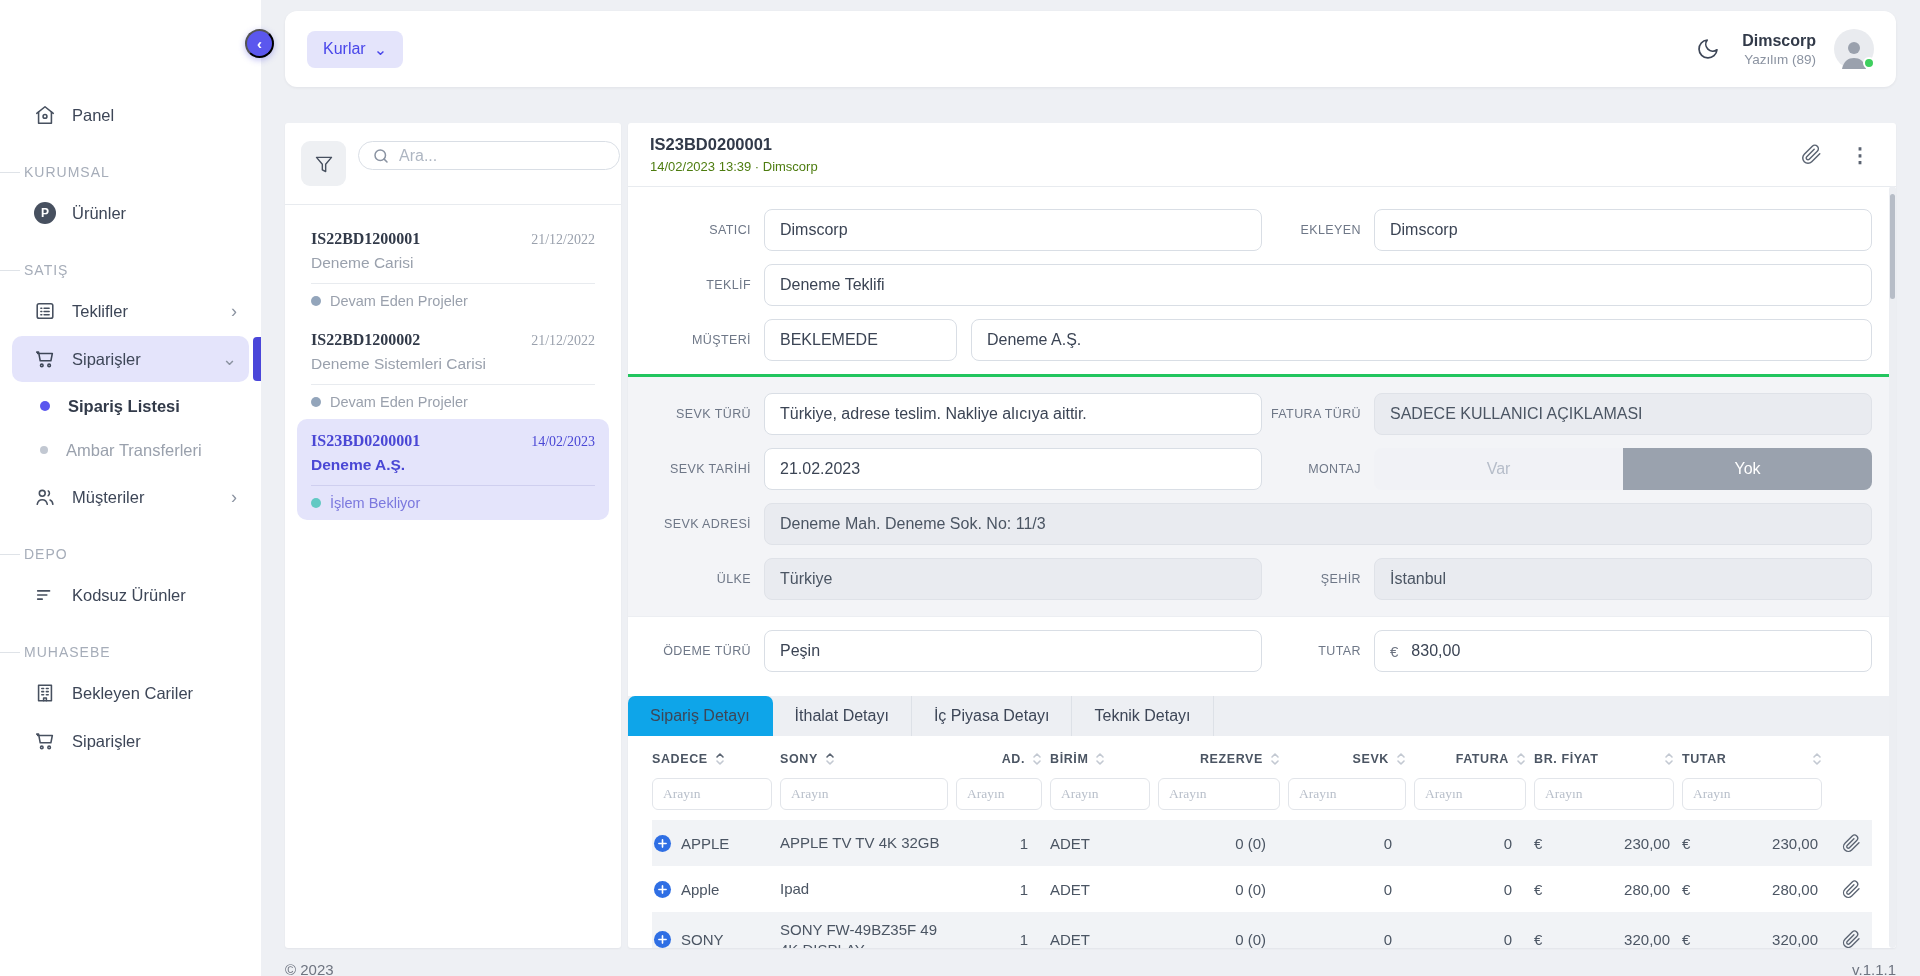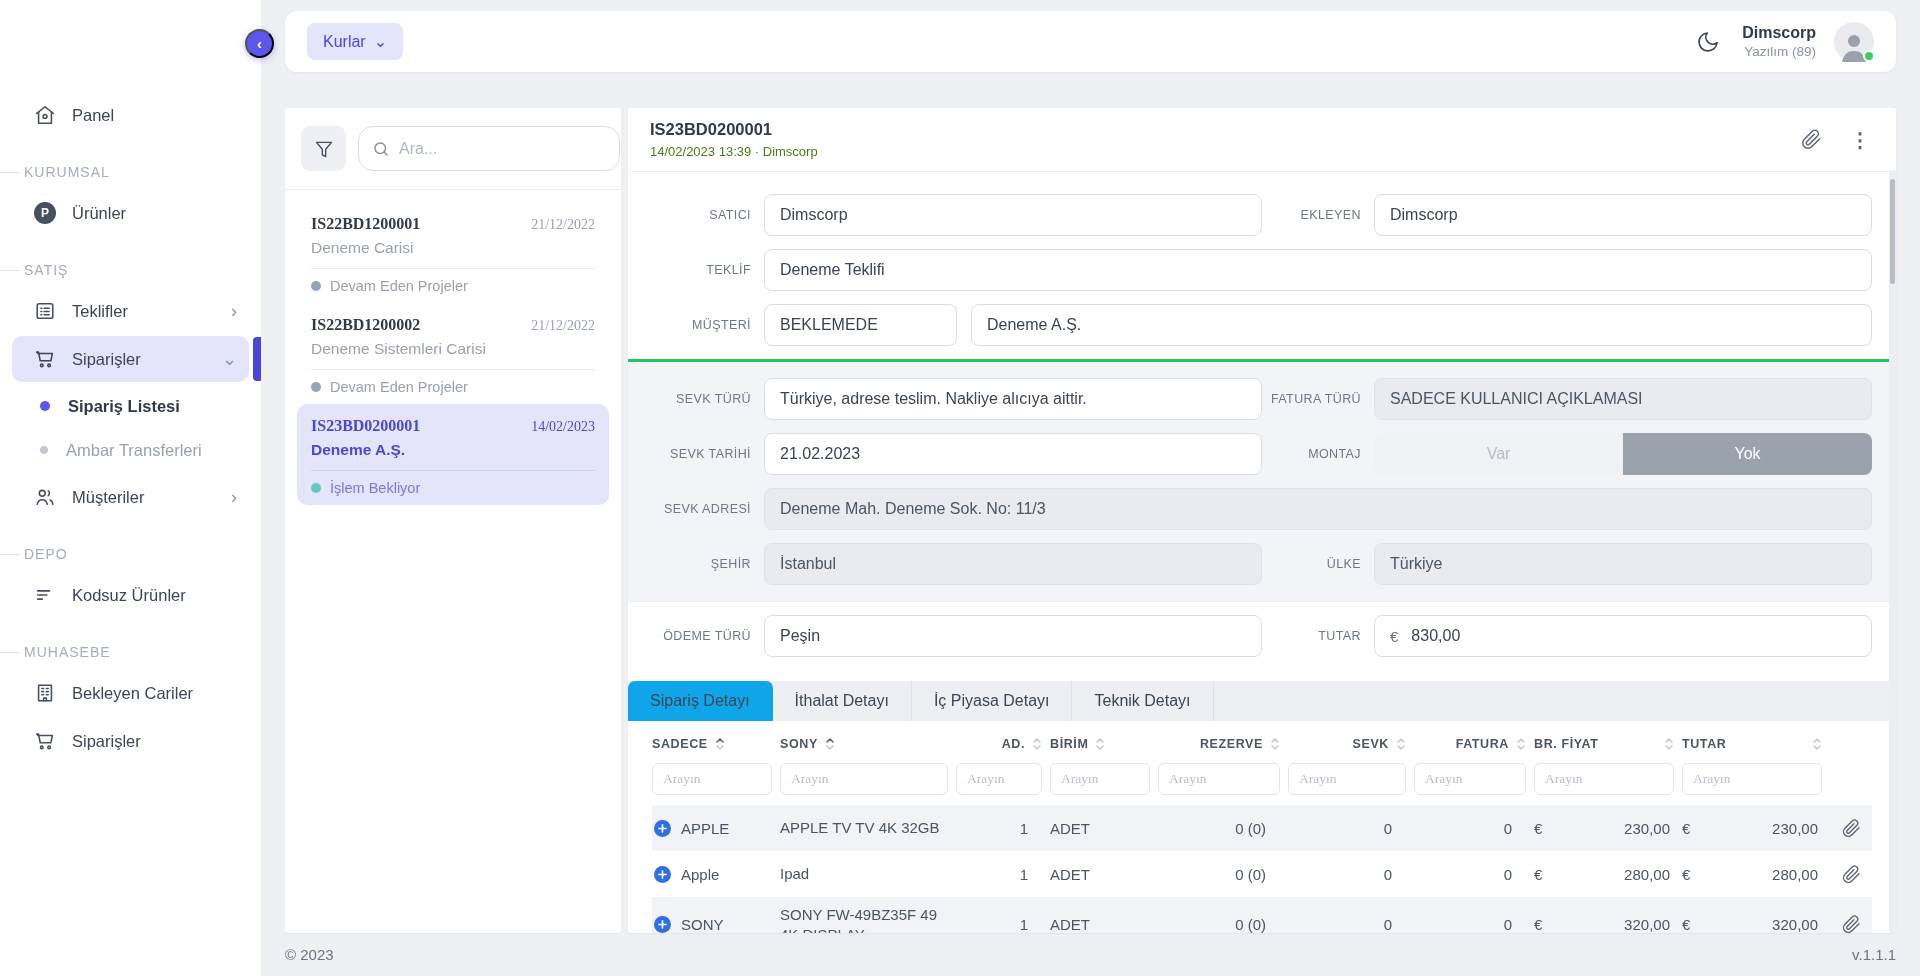--- a/index.html
+++ b/index.html
@@ -32,21 +32,21 @@
   .p-badge { width:22px; height:22px; border-radius:50%; background:#47505f; color:#fff;
     font-size:12px; font-weight:bold; display:flex; align-items:center; justify-content:center; }
 
   .collapse-btn { position:absolute; left:245px; top:29px; width:29px; height:29px; border-radius:50%;
     background:#5b57ee; color:#fff; z-index:5; display:flex; align-items:center; justify-content:center;
     font-size:15px; font-weight:bold; box-shadow:0 2px 6px rgba(70,66,220,.35); cursor:pointer; }
 
   
   .main { margin-left:261px; height:100%; display:flex; flex-direction:column; padding:11px 24px 0; }
 
-  .topbar { flex:none; height:61px; background:#fff; border-radius:12px;
+  .topbar { flex:none; height:76px; background:#fff; border-radius:12px;
     box-shadow:0 1px 3px rgba(16,24,40,.06); display:flex; align-items:center; padding:0 22px; }
   .kurlar-btn { background:#e4e4fb; color:#4946ea; border:none; border-radius:8px;
     padding:9px 16px; font-size:16px; font-family:inherit; display:flex; align-items:center; gap:8px; cursor:pointer; }
   .topbar-right { margin-left:auto; display:flex; align-items:center; gap:18px; }
   .icon-btn { background:none; border:none; cursor:pointer; color:#3d4657; padding:4px; }
   .user-block { text-align:right; }
   .user-name { font-size:16px; font-weight:bold; color:#323a49; }
   .user-role { font-size:13.5px; color:#8b93a1; margin-top:2px; }
   .avatar { position:relative; width:40px; height:40px; border-radius:50%; background:#e9ebef;
     display:flex; align-items:flex-end; justify-content:center; overflow:visible; cursor:pointer; }
@@ -54,21 +54,21 @@
     background:#3ecf5e; border:2px solid #fff; }
 
   .content { display:flex; gap:7px; margin-top:36px; height:825px; flex:none; }
 
   
   .list-card { width:336px; flex:none; background:#fff; border-radius:3px;
     box-shadow:0 1px 2px rgba(16,24,40,.05); display:flex; flex-direction:column; overflow:hidden; }
   .search-row { padding:18px 16px; display:flex; gap:12px; border-bottom:1px solid #e8ebef; }
   .filter-btn { width:45px; height:45px; flex:none; background:#eef0f3; border:none; border-radius:9px;
     display:flex; align-items:center; justify-content:center; cursor:pointer; color:#47505f; }
-  .search-box { flex:1; height:45px; border:1px solid #d9dee5; border-radius:15px;
+  .search-box { flex:1; height:29px; border:1px solid #d9dee5; border-radius:15px;
     display:flex; align-items:center; gap:9px; padding:0 13px; background:#fff; }
   .search-box input { border:none; outline:none; flex:1; font-size:16px; font-family:inherit; color:#3d4657; min-width:0; }
   .search-box input::placeholder { color:#aeb6c2; }
   .order-items { padding:12px 12px; }
   .order-item { padding:13px 14px 9px; border-radius:10px; cursor:pointer; }
   .oi-top { display:flex; justify-content:space-between; align-items:baseline;font-family:Liberation Serif, serif; }
   .oi-code { font-size:16px; font-weight:bold; color:#323a49; }
   .oi-date { font-size:14px; color:#9aa1ad; }
   .oi-sub { font-size:15.5px; color:#9aa1ad; margin-top:6px; }
   .oi-div { border-top:1px solid #e8ebef; margin:11px 0 9px; }
@@ -426,26 +426,26 @@
             </div>
           </div>
           <div class="frow">
             <div class="fcol">
               <span class="flabel">SEVK ADRESİ</span>
               <input class="finput" type="text" disabled="" value="Deneme Mah. Deneme Sok. No: 11/3" style="">
             </div>
           </div>
           <div class="frow">
             <div class="fcol">
+              <span class="flabel">ÜLKE</span>
+              <input class="finput" type="text" disabled="" value="Türkiye" style="">
+            </div>
+            <div class="fcol">
               <span class="flabel">ŞEHİR</span>
               <input class="finput" type="text" disabled="" value="İstanbul" style="">
-            </div>
-            <div class="fcol">
-              <span class="flabel">ÜLKE</span>
-              <input class="finput" type="text" disabled="" value="Türkiye" style="">
             </div>
           </div>
         </div>
 
         <div class="frow">
           <div class="fcol">
             <span class="flabel">ÖDEME TÜRÜ</span>
             <input class="finput" type="text" value="Peşin" style="">
           </div>
           <div class="fcol">

